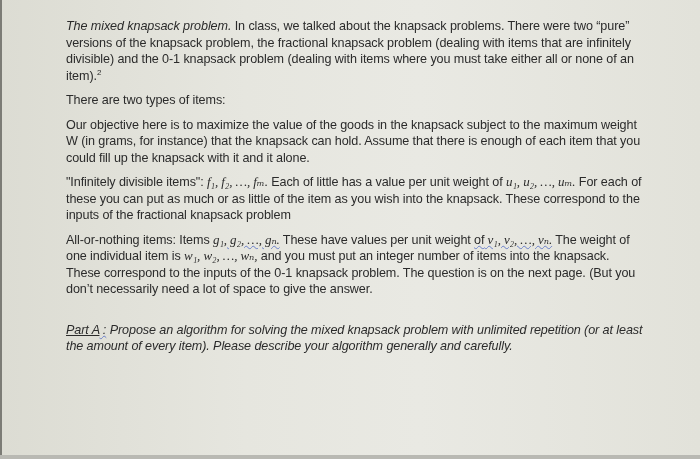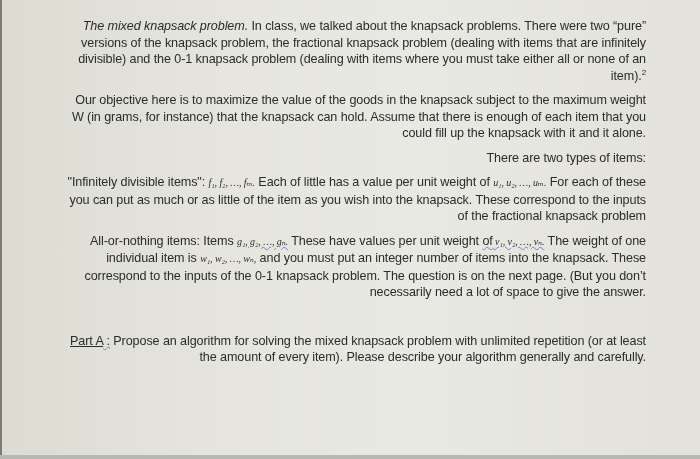--- a/index.html
+++ b/index.html
@@ -31,62 +31,62 @@
       position: absolute;
       left: 66px;
       top: 18px;
       width: 580px;
       font-size: 12.6px;
       line-height: 16.5px;
       letter-spacing: -0.1px;
     }
     p {
       margin: 0 0 8px 0;
-      text-align: right;
     }
     .title-italic {
       font-style: italic;
     }
     sup {
       font-size: 8px;
       line-height: 0;
       vertical-align: 5px;
     }
     .math {
       font-family: "Liberation Serif", "DejaVu Serif", serif;
       font-style: italic;
-      font-size: 10px;
+      font-size: 13px;
     }
     .squiggle {
       text-decoration: underline;
       text-decoration-color: #6a7fc9;
       text-decoration-style: wavy;
       text-decoration-thickness: 1px;
     }
     .underline {
       text-decoration: underline;
     }
     .part-a {
-      margin-top: 32px;
+      margin-top: 24px;
+      font-style: italic;
     }
   </style>
 </head>
 <body>
 
 <div class="left-edge"></div>
 <div class="bottom-edge"></div>
 
 <div class="page">
 
   <p><span class="title-italic">The mixed knapsack problem.</span><span>  In class, we talked about the knapsack problems.  There were two “pure” versions of the knapsack problem, the fractional knapsack problem (dealing with items that are infinitely divisible) and the 0-1 knapsack problem (dealing with items where you must take either all or none of an item).</span><sup>2</sup></p>
 
 
+  <p>There are two types of items:</p>
+
   <p>Our objective here is to maximize the value of the goods in the knapsack subject to the maximum weight W (in grams, for instance) that the knapsack can hold.  Assume that there is enough of each item that you could fill up the knapsack with it and it alone.</p>
-
-  <p>There are two types of items:</p>
 
   <p><span>"Infinitely divisible items": </span><span class="math">f₁, f₂, …, fₘ.</span><span> Each of little has a value per unit weight of </span><span class="math">u₁, u₂, …, uₘ.</span><span> For each of these you can put as much or as little of the item as you wish into the knapsack.  These correspond to the inputs of the fractional knapsack problem</span></p>
 
   <p><span>All-or-nothing items:  Items </span><span class="math squiggle">g₁, g₂, …, gₙ.</span><span> These have values per unit weight </span><span class="squiggle">of</span><span class="math squiggle"> v₁, v₂, …, vₙ.</span><span>  The weight of one individual item is </span><span class="math">w₁, w₂, …, wₙ,</span><span> and you must put an integer number of items into the knapsack.  These correspond to the inputs of the 0-1 knapsack problem.  The question is on the next page.  (But you don’t necessarily need a lot of space to give the answer.</span></p>
 
   <p class="part-a"><span class="underline">Part A</span><span class="squiggle"> :</span><span>  Propose an algorithm for solving the mixed knapsack problem with unlimited repetition (or at least the amount of every item).  Please describe your algorithm generally and carefully.</span></p>
 
 </div>
 
 </body></html>

